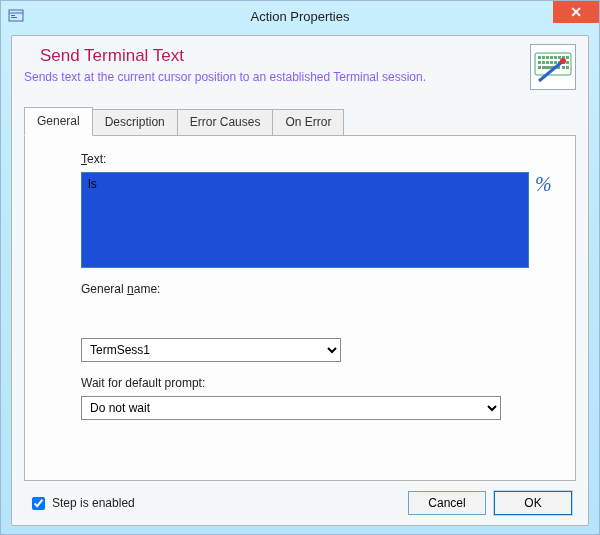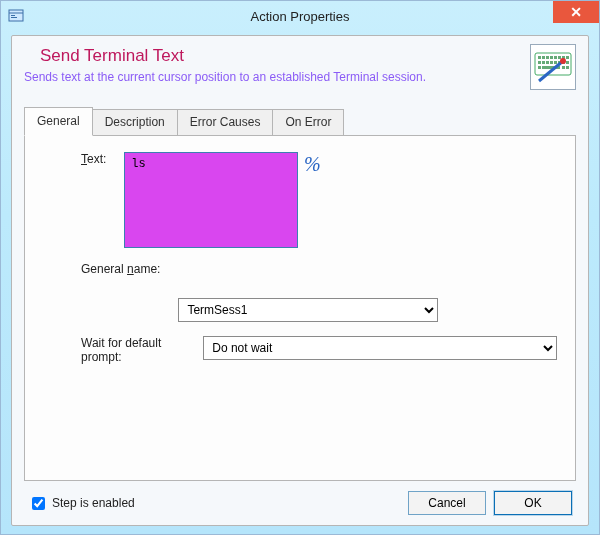--- a/index.html
+++ b/index.html
@@ -41,26 +41,26 @@
   .head-icon{width:44px;height:44px;border:1px solid #9ab;flex:none;background:#fff;display:flex;align-items:center;justify-content:center;}
   
   .tabstrip{margin-top:16px;display:flex;align-items:flex-end;border-bottom:1px solid var(--border);}
   .tab{padding:5px 12px 6px 12px;border:1px solid var(--border);border-bottom:none;background:var(--tab-inactive);
     font-size:12px;color:#333;margin-right:-1px;position:relative;}
   .tab.active{background:var(--tab-active);z-index:2;top:1px;padding-top:6px;padding-bottom:7px;
     border-bottom:1px solid var(--tab-active);}
   
   .tabpanel{border:1px solid var(--border);border-top:none;background:var(--tab-active);flex:1;
     padding:16px 18px 18px 18px;box-sizing:border-box;display:flex;flex-direction:column;gap:14px;}
-  .field-block{display:flex;gap:18px;padding-left:38px;}
+  .field-block{display:flex;flex-direction:column;gap:6px;padding-left:38px;}
   .lbl{font-size:12px;color:#222;}
   .lbl .ul{text-decoration:underline;}
   .row-inline{display:flex;align-items:flex-start;gap:6px;}
   textarea{resize:none;width:100%;box-sizing:border-box;border:1px solid var(--field-focus);outline:none;
-    font-family:Liberation Mono, monospace;font-size:12px;padding:4px 6px;background:#d946ef;height:96px;overflow-y:scroll;}
+    font-family:Liberation Sans, sans-serif;font-size:12px;padding:4px 6px;background:#1d4ed8;height:96px;overflow-y:scroll;}
   select{font-family:inherit;font-size:12px;padding:2px 4px;background:#fff;border:1px solid #8a8a8a;height:24px;}
   .sel-session{width:260px;margin-top:36px;}
   .sel-wait{width:420px;}
   .pct{margin-top:2px;}
   
   .footer{margin-top:8px;display:flex;align-items:center;gap:8px;padding:2px 4px 2px 4px;}
   .chk{display:flex;align-items:center;gap:4px;font-size:12px;}
   .footer-spacer{flex:1;}
   .btn{min-width:78px;height:24px;border:1px solid #6fa3c7;background:var(--btn-bg);font-family:inherit;font-size:12px;
     padding:0 12px;cursor:default;}

